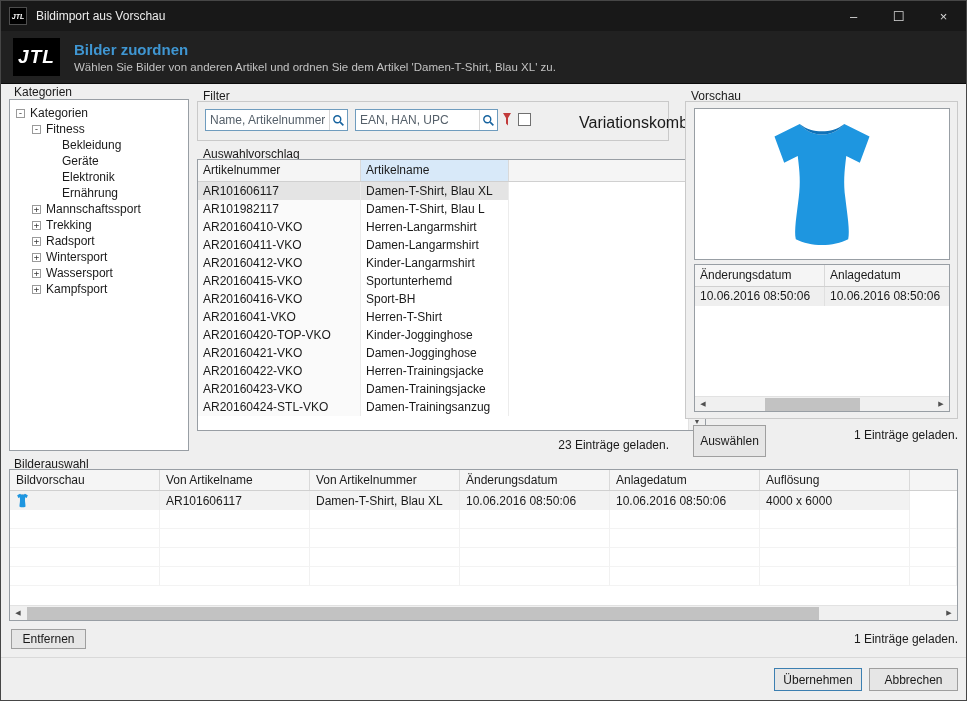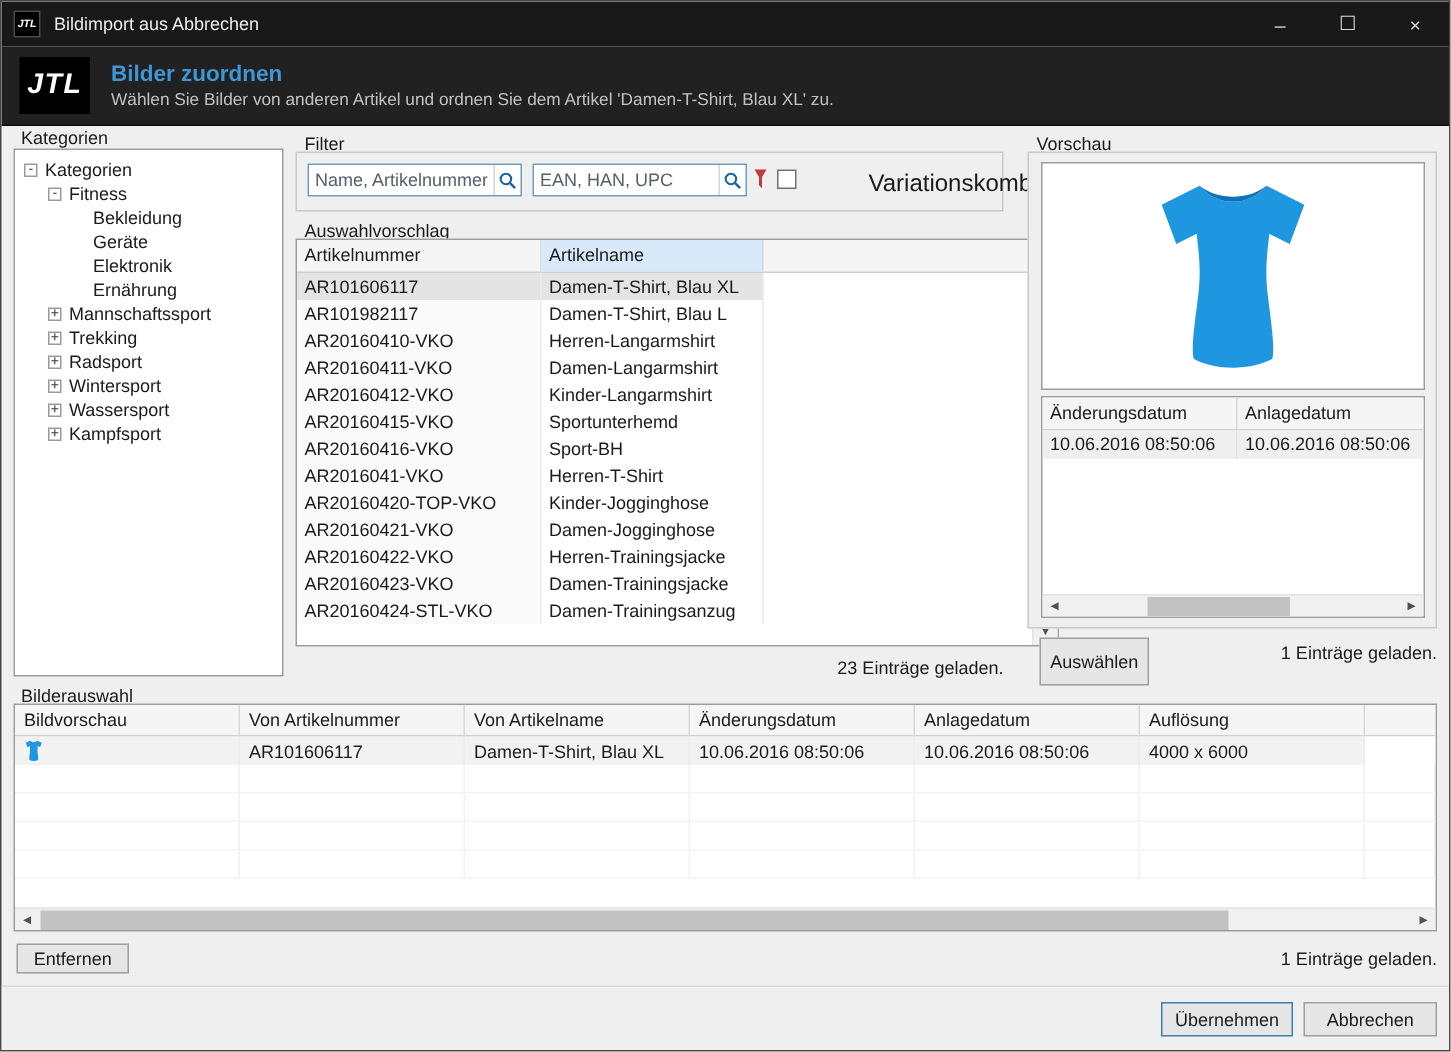--- a/index.html
+++ b/index.html
@@ -146,21 +146,21 @@
   .btn-apply  { right:104px; top:667px; width:88px; height:23px; border-color:#3c7fb1; }
   .btn-cancel { right:8px;  top:667px; width:89px; height:23px; }
 </style>
 </head>
 <body>
 
 <div class="window">
 
   <div class="titlebar">
     <span class="tb-logo">JTL</span>
-    <span class="tb-title">Bildimport aus Abbrechen</span>
+    <span class="tb-title">Bildimport aus Vorschau</span>
     <span class="tb-controls">
       <span class="tb-btn">–</span>
       <span class="tb-btn">☐</span>
       <span class="tb-btn">×</span>
     </span>
   </div>
 
   <div class="header">
     <span class="header-logo">JTL</span>
     <div class="header-text">
@@ -359,22 +359,22 @@
       </div>
     </div>
   </div>
   <button class="btn btn-select">Auswählen</button>
   <div class="status status-preview">1 Einträge geladen.</div>
 
   <span class="group-label lbl-selection">Bilderauswahl</span>
   <div class="panel ctrl pnl-selection">
     <div class="bs-header">
       <div class="bs-h">Bildvorschau</div>
+      <div class="bs-h">Von Artikelname</div>
       <div class="bs-h">Von Artikelnummer</div>
-      <div class="bs-h">Von Artikelname</div>
       <div class="bs-h">Änderungsdatum</div>
       <div class="bs-h">Anlagedatum</div>
       <div class="bs-h">Auflösung</div>
       <div class="bs-h bs-h7"></div>
     </div>
     <div id="selection-body">
         <div class="bs-row filled">
           <div class="bs-c">
             <svg width="13" height="15" viewBox="0 0 120 132">
         <path d="M37,4 C44,12 52,15 60,15 C68,15 76,12 83,4 L109,17 L99,44 L85,37 C83,54 82,64 84,80 C86,97 89,115 87,123 C72,131 48,131 33,123 C31,115 34,97 36,80 C38,64 37,54 35,37 L21,44 L11,17 Z" fill="var(--tshirt,#1e96e0)"></path>

